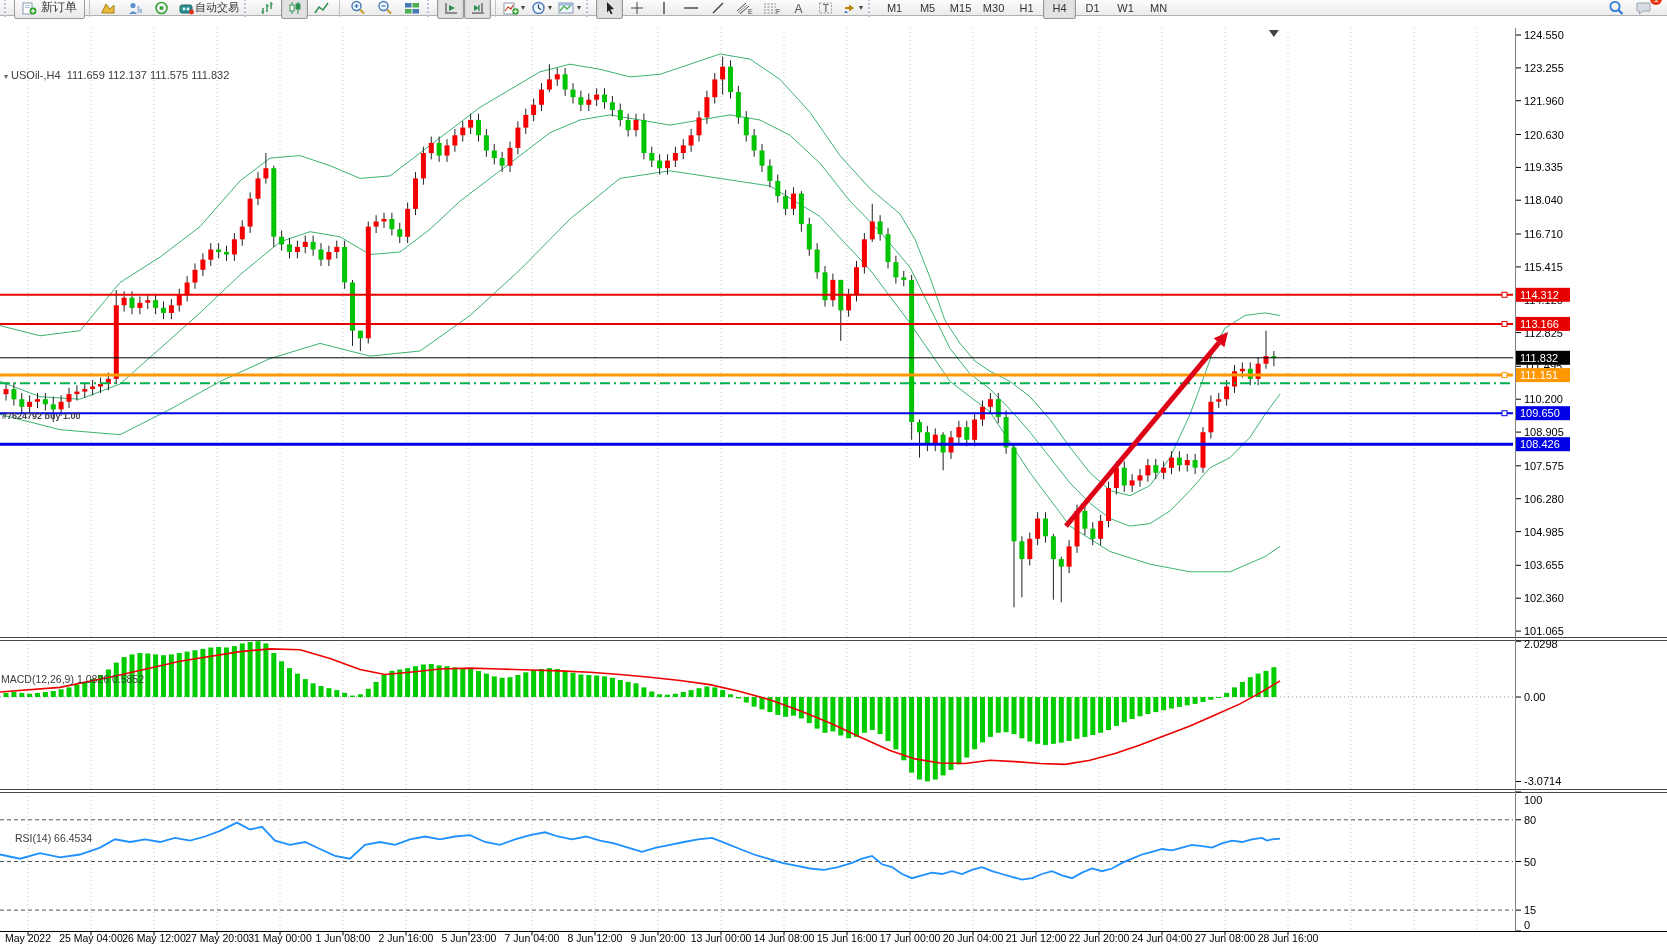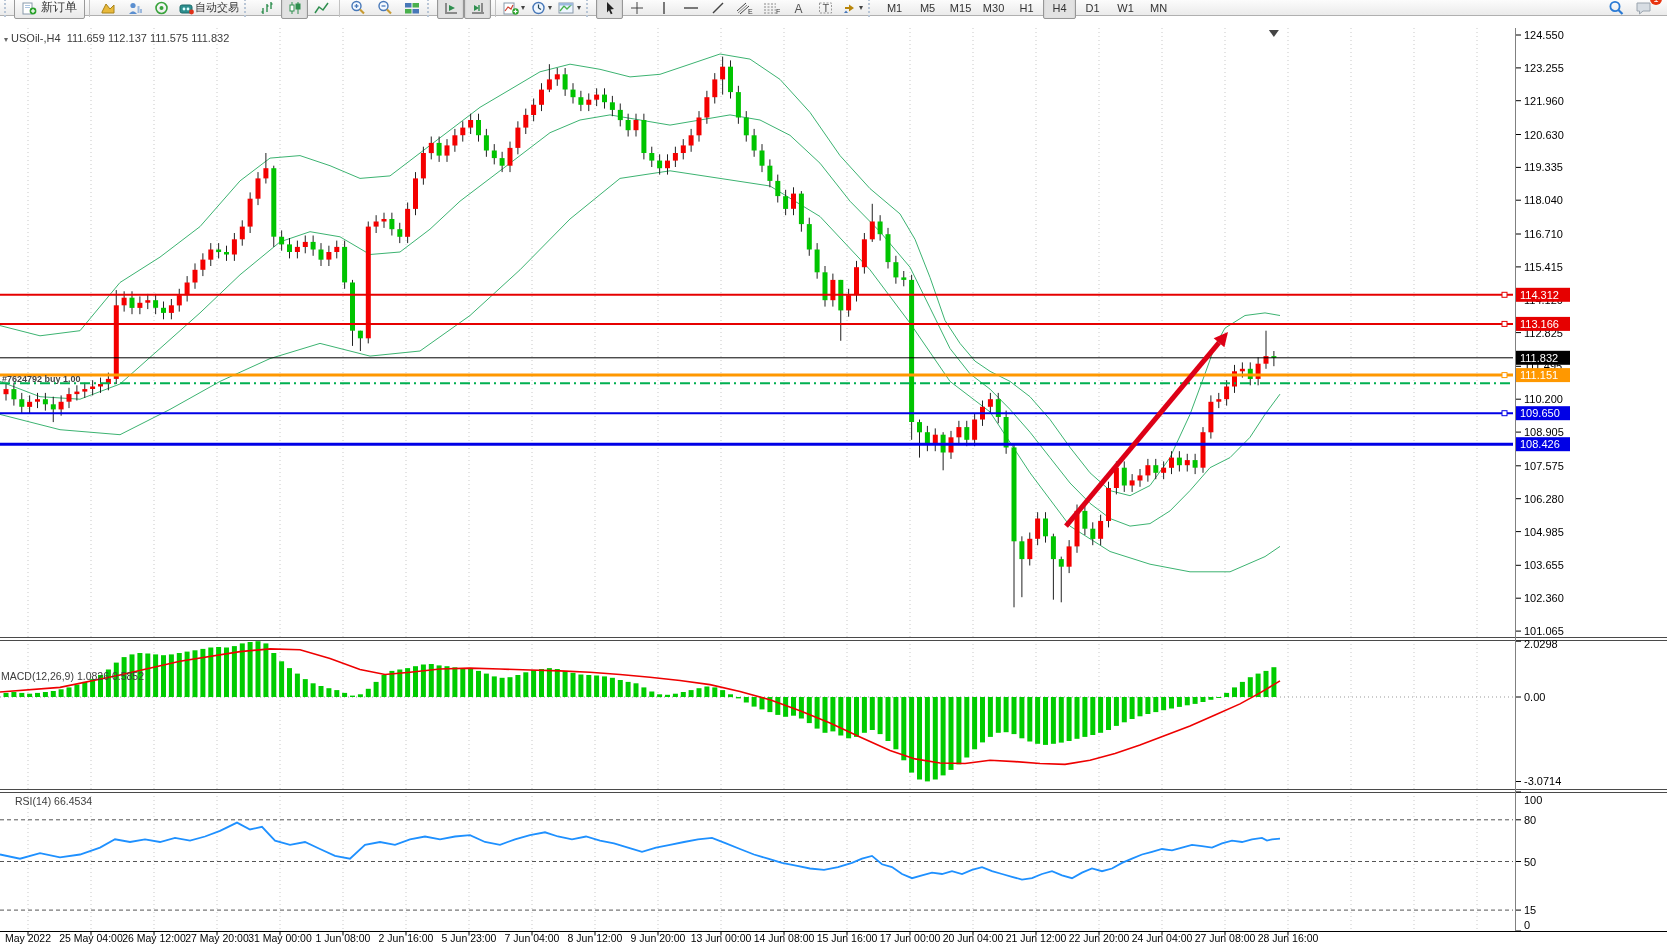--- a/index.html
+++ b/index.html
@@ -12,21 +12,21 @@
     border:1px solid transparent;border-radius:2px;color:#333;font-size:11px;cursor:default;}
   .tbtn.pressed{background:#e2e2e2;border-color:#979797;box-shadow:inset 0 1px 2px rgba(0,0,0,.18);}
   .tbtn.framed{border-color:#9a9a9a;background:linear-gradient(#fff,#e9e9e9);padding:0 7px;gap:4px;font-size:12px;}
   .caret{font-size:8px;color:#444;margin-left:2px;}
   .tf{width:27px;}
   .spacer{flex:1;}
   .chat{position:relative;margin-right:8px;}
   .badge{position:absolute;top:-4px;right:-6px;background:#e83410;color:#fff;border-radius:50%;
     width:12px;height:12px;font-size:9px;display:flex;align-items:center;justify-content:center;}
   .chart-wrap{position:absolute;top:26px;left:0;width:1667px;height:918px;}
-  .overlay{position:absolute;font-size:11px;color:#3c3c3c;white-space:nowrap;}
+  .overlay{position:absolute;font-size:11px;color:#3c3c3c;white-space:nowrap;margin-top:37px;}
   .overlay b{font-weight:normal;}
   svg text{font-family:"Liberation Sans",sans-serif;}
   .ico{display:block;}
 </style>
 </head>
 <body>
 
 <div class="toolbar">
   <div class="grip"></div>
   <div class="tbtn framed">
@@ -941,21 +941,21 @@
     </svg>
   <div class="overlay" style="top:6px;left:4px;">
     <span style="color:#666;font-size:8px;">▾</span>
     <b>USOil-,H4</b>&nbsp;
     <b>111.659</b>
     <b>112.137</b>
     <b>111.575</b>
     <b>111.832</b>
   </div>
   <div class="overlay" style="top:348px;left:2px;font-size:9px;font-weight:bold;color:#444;">#7624792 buy 1.00</div>
-  <div class="overlay" style="top:644px;left:1px;font-size:10.5px;">
+  <div class="overlay" style="top:610px;left:1px;font-size:10.5px;">
     <b>MACD(12,26,9)</b>
     <b>1.0826</b>
     <b>0.5852</b>
   </div>
   <div class="overlay" style="top:769px;left:15px;font-size:10.5px;">
     <b>RSI(14)</b>
     <b>66.4534</b>
   </div>
 </div>
 

